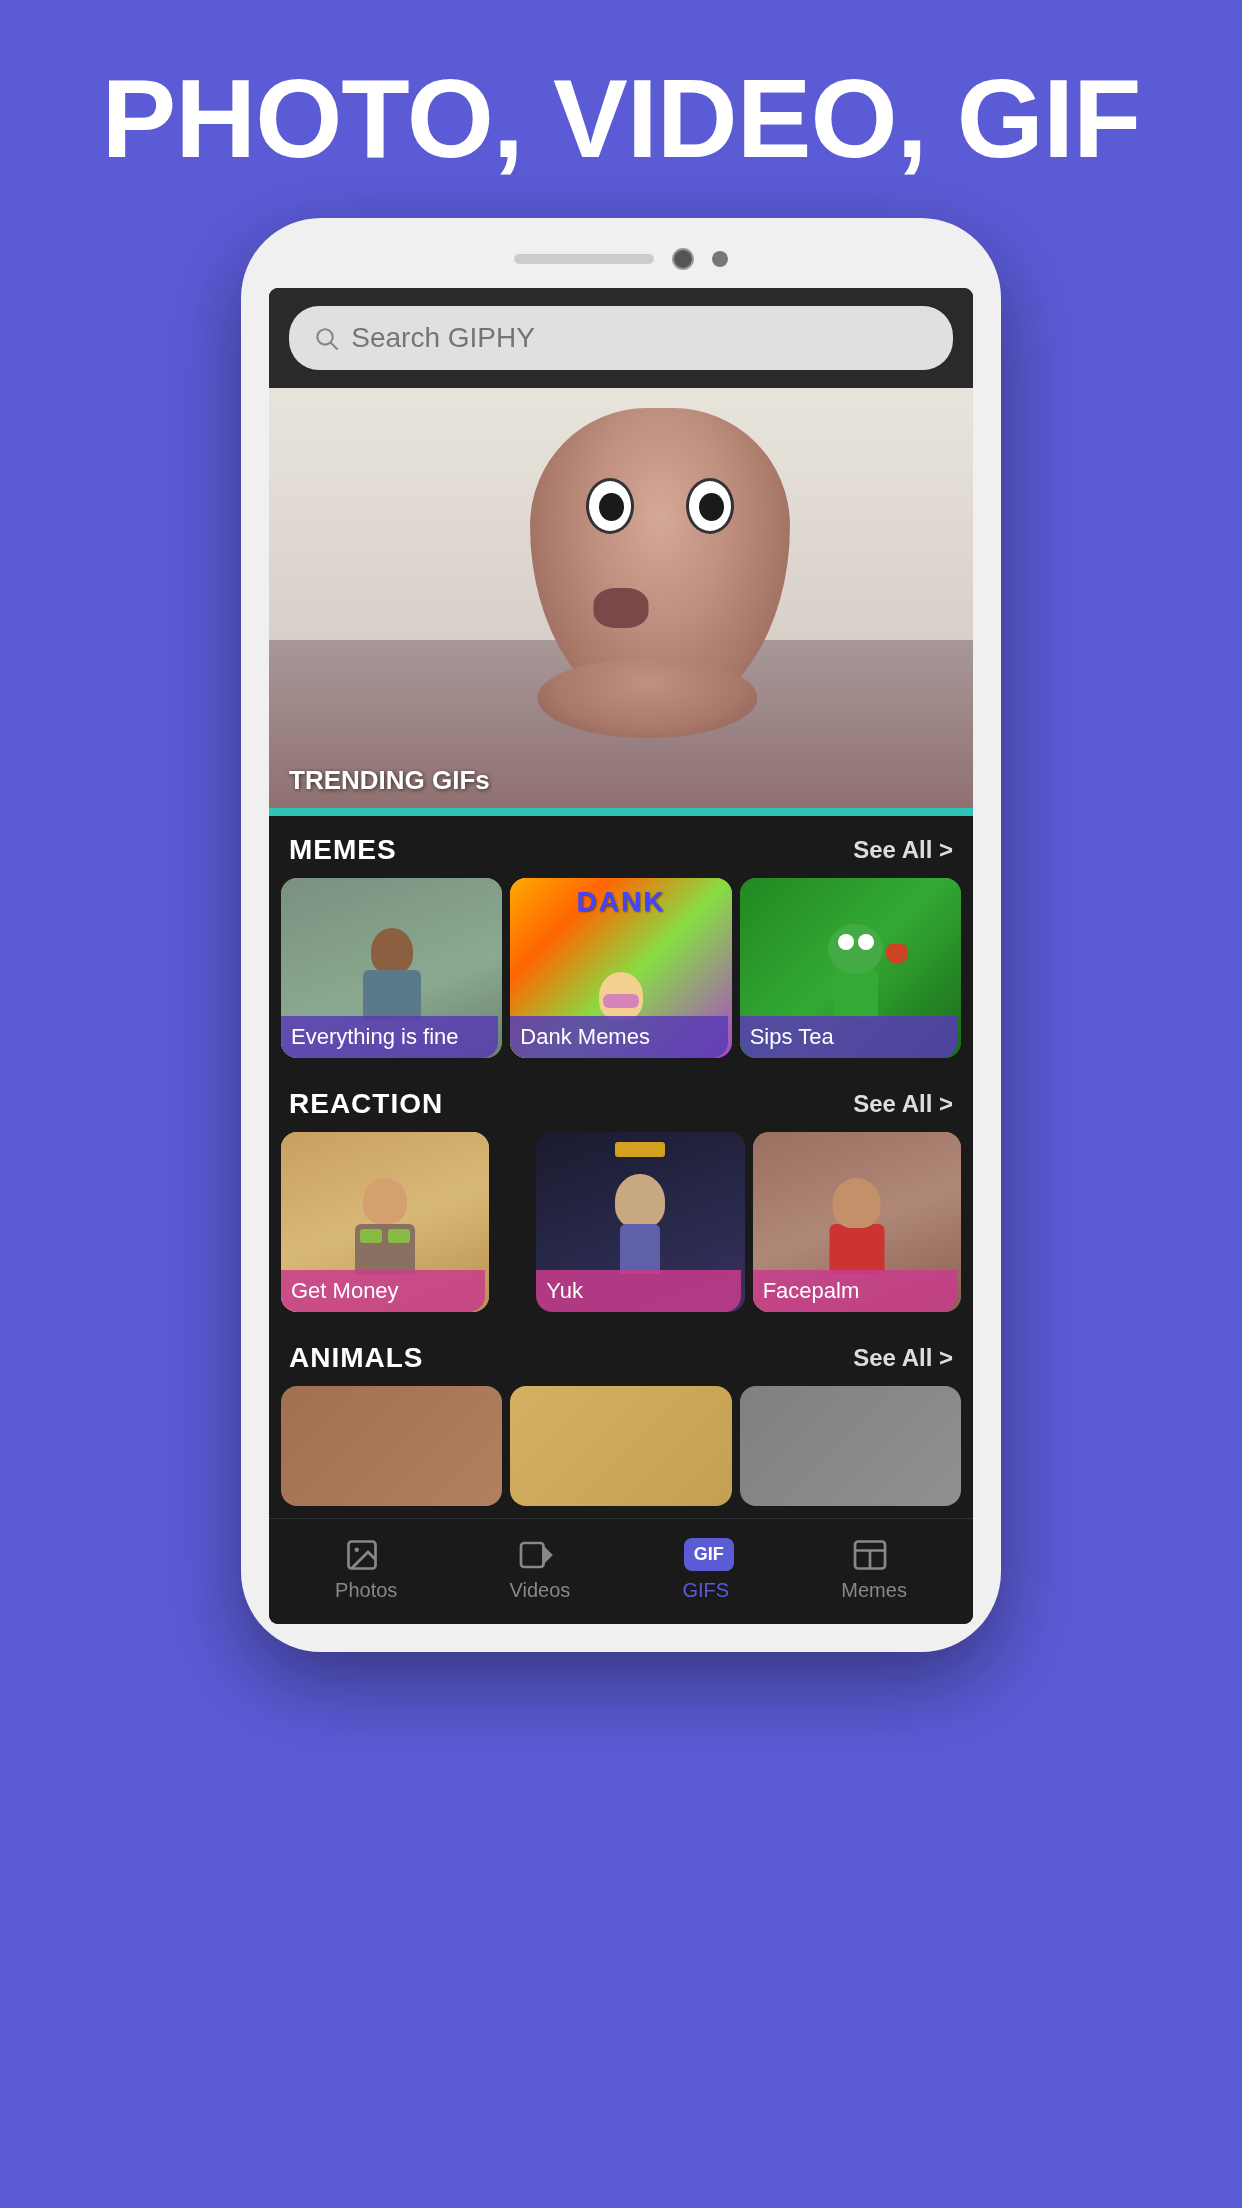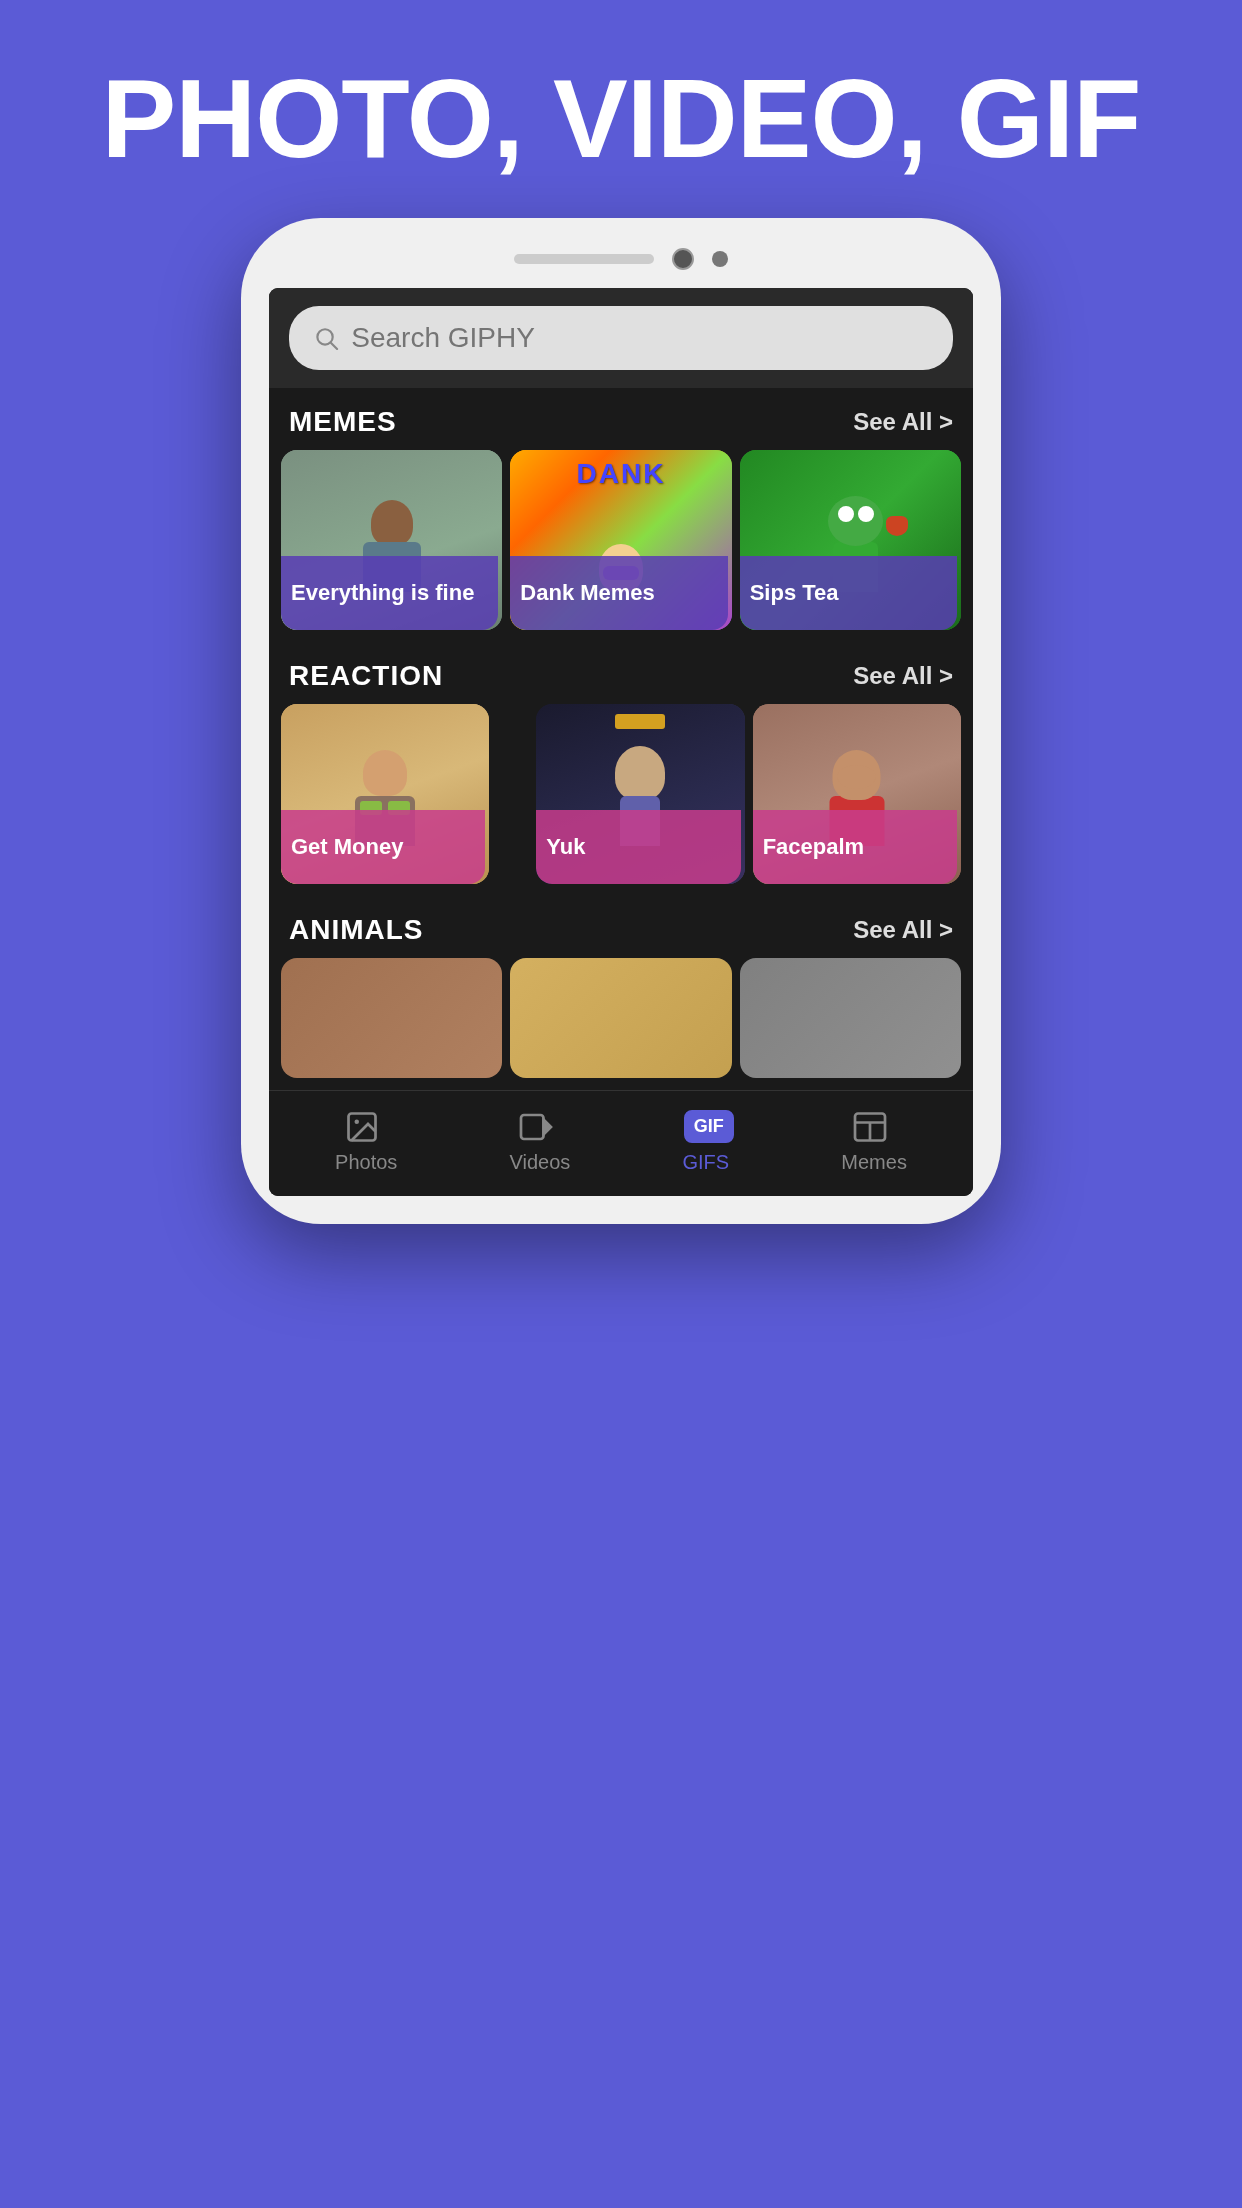--- a/index.html
+++ b/index.html
@@ -188,23 +188,23 @@
     
     .card-sips {
       background: linear-gradient(135deg, #228822 0%, #33aa33 50%, #228822 100%);
     }
 
     .card-label {
       position: absolute;
       bottom: 0;
       left: 0;
       right: 4px;
-      padding: 24px 10px;
+      padding: 8px 10px;
       color: #fff;
-      font-weight: 700;
+      font-weight: 400;
       font-size: 22px;
       border-radius: 0 0 16px 16px;
     }
 
     .label-purple { background: rgba(88, 60, 180, 0.85); }
     .label-pink { background: rgba(200, 60, 140, 0.85); }
 
     
     .card-money {
       background: linear-gradient(135deg, #c8a060 0%, #d4b070 50%, #b89050 100%);
@@ -308,20 +308,46 @@
       <div class="search-bar-container">
         <div class="search-bar">
           <svg width="28" height="28" viewBox="0 0 24 24" fill="none">
             <circle cx="11" cy="11" r="7" stroke="#888" stroke-width="2"></circle>
             <line x1="16.5" y1="16.5" x2="22" y2="22" stroke="#888" stroke-width="2" stroke-linecap="round"></line>
           </svg>
           <input type="text" readonly="" placeholder="Search GIPHY" style="">
         </div>
       </div>
 
+      <div class="trending-gif-section">
+        <div class="trending-gif-image">
+
+          <div style="width:100%;height:100%;position:relative;background:linear-gradient(180deg,#d8d0c8 0%,#c0b0b0 30%,#a89898 60%,#907070 100%);">
+
+            <div style="position:absolute;top:0;left:0;right:0;height:60%;background:linear-gradient(180deg,#e8e4dc 0%,#d8d0c8 100%);"></div>
+
+            <div style="position:absolute;top:20px;left:50%;transform:translateX(-35%);width:260px;height:310px;background:radial-gradient(ellipse at 50% 35%,#d4a898 0%,#c09080 35%,#a87868 65%,#8a5858 100%);border-radius:45% 45% 50% 50% / 38% 38% 62% 62%;"></div>
+
+            <div style="position:absolute;top:90px;left:50%;transform:translateX(-35%);width:260px;display:flex;justify-content:space-around;padding:0 30px;">
+              <div style="width:48px;height:56px;background:#fff;border-radius:50%;border:3px solid #333;position:relative;overflow:hidden;">
+                <div style="position:absolute;top:12px;left:10px;width:25px;height:28px;background:#1a1a1a;border-radius:50%;"></div>
+              </div>
+              <div style="width:48px;height:56px;background:#fff;border-radius:50%;border:3px solid #333;position:relative;overflow:hidden;">
+                <div style="position:absolute;top:12px;left:10px;width:25px;height:28px;background:#1a1a1a;border-radius:50%;"></div>
+              </div>
+            </div>
+
+            <div style="position:absolute;top:200px;left:50%;transform:translateX(-50%);width:55px;height:40px;background:#7a4848;border-radius:40%;"></div>
+
+            <div style="position:absolute;top:270px;left:50%;transform:translateX(-38%);width:220px;height:80px;background:radial-gradient(ellipse at 50% 30%,#c09080 0%,#a87868 60%,#8a5858 100%);border-radius:50%;"></div>
+          </div>
+          <div class="trending-label">TRENDING GIFs</div>
+        </div>
+        <div class="trending-bar"></div>
+      </div>
 
       <div class="section-header">
         <span class="section-title">MEMES</span>
         <span class="see-all">See All &gt;</span>
       </div>
 
       <div class="meme-grid">
 
         <div class="meme-card card-fine">
 

